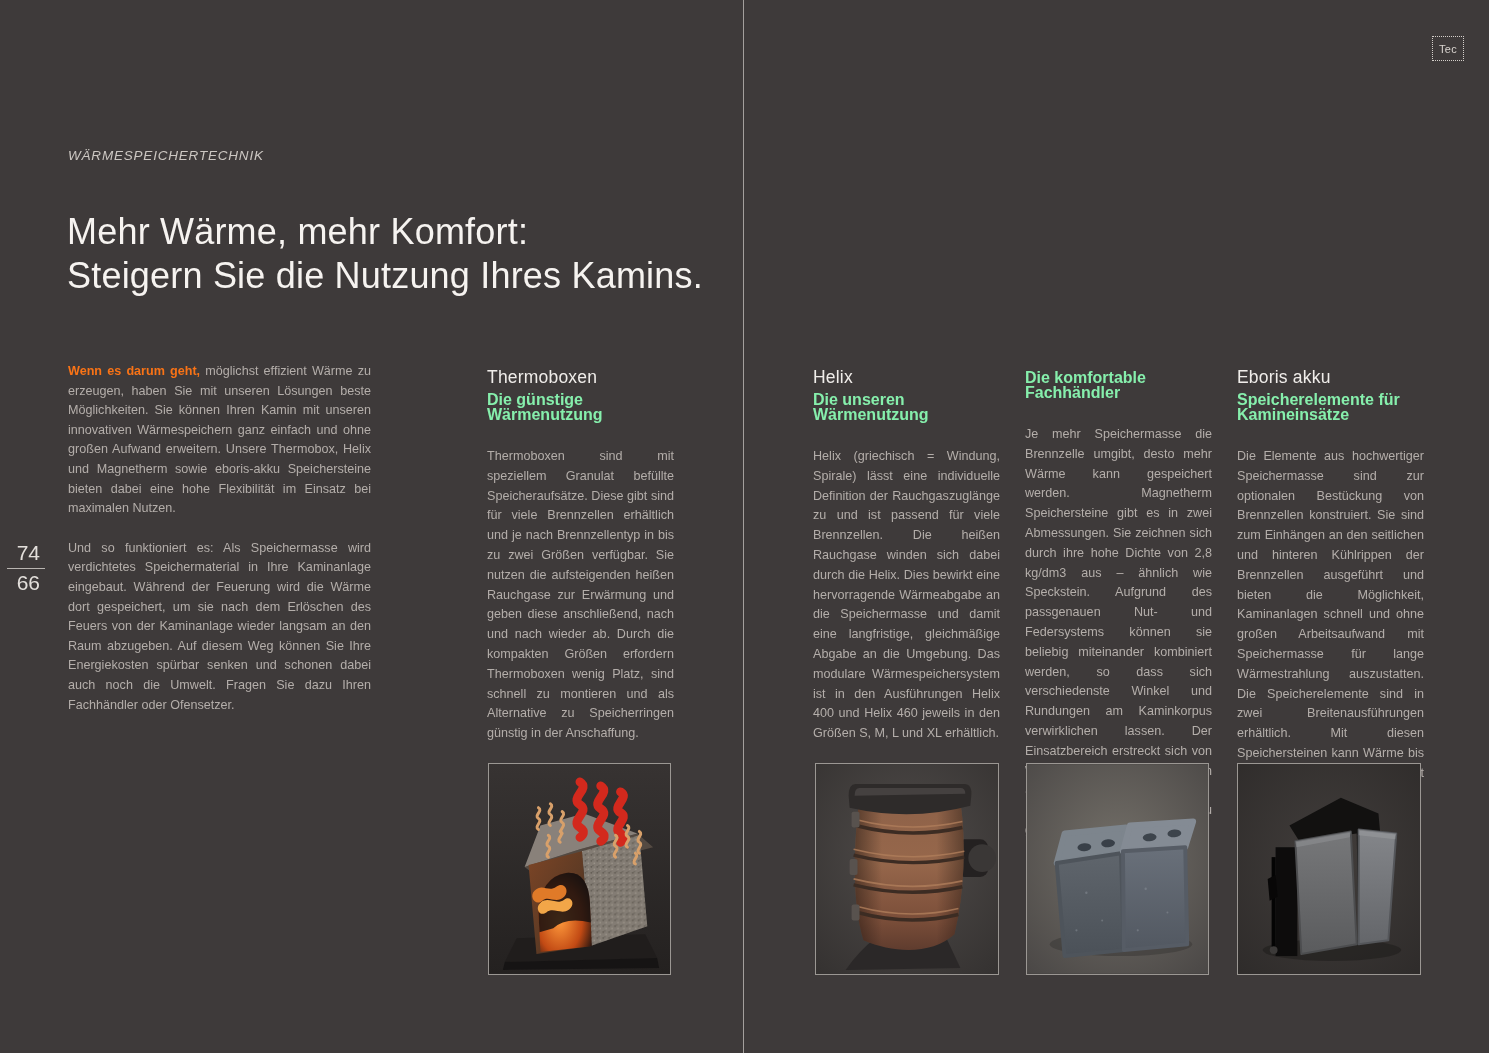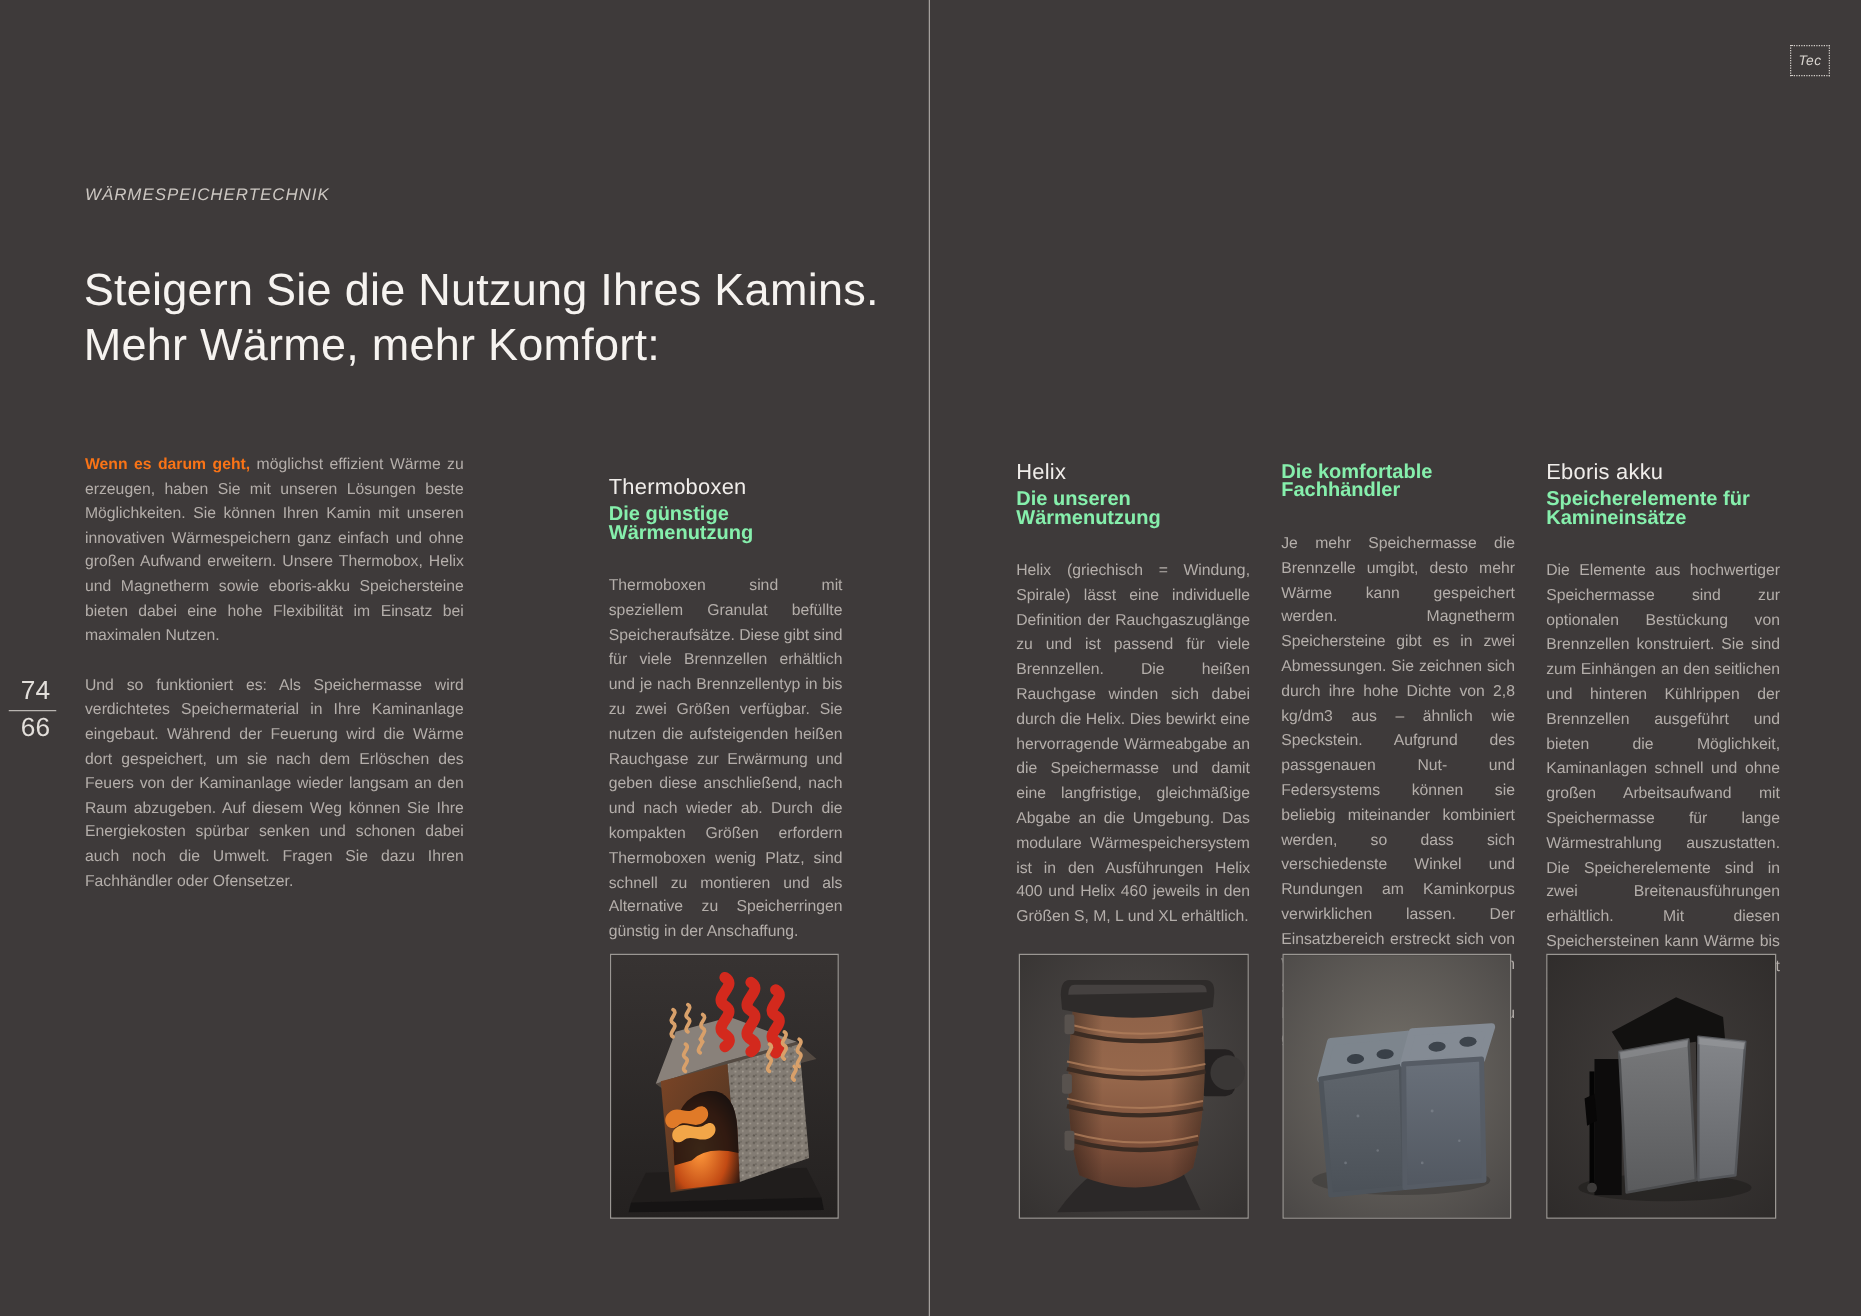--- a/index.html
+++ b/index.html
@@ -7,63 +7,63 @@
     width:1489px;height:1053px;overflow:hidden;position:relative;
     background:#3e3a3a;
     font-family:"Liberation Sans","DejaVu Sans",sans-serif;
     -webkit-font-smoothing:antialiased;
   }
   .abs{position:absolute;}
   .divider{left:743px;top:0;width:1px;height:1053px;background:#a39f9c;}
   .tec-badge{
     left:1432px;top:36px;width:30px;height:23px;
     border:1px dotted #d4cfca;color:#d9d4cf;font-size:11px;
-    display:flex;align-items:center;justify-content:center;letter-spacing:.3px;font-style:italic;
+    display:flex;align-items:center;justify-content:center;letter-spacing:.3px;
   }
   .eyebrow{
     left:68px;top:148px;font-size:13.5px;letter-spacing:.8px;color:#ccc7c2;font-style:italic;
   }
   .headline{
     left:67px;top:210px;margin:0;font-weight:300;
     font-size:36px;line-height:44px;color:#f6f3f0;letter-spacing:.2px;
   }
   .headline span{display:block;}
   .pagenums{left:7px;top:543px;width:38px;color:#e3dfdb;font-size:21px;}
   .pagenums .num{text-align:right;padding-right:5px;line-height:20px;}
   .pn-rule{height:1px;background:#b9b5b1;margin:5px 0 4px 0;}
   .intro{left:68px;top:362px;width:303px;color:#b4aeaa;
     font-size:12.6px;line-height:19.6px;text-align:justify;}
   .intro p{margin:0 0 20px 0;}
   .intro strong{color:#f97316;font-weight:bold;}
   .col{width:187px;color:#b4aeaa;font-size:12.6px;line-height:19.8px;top:366px;}
   .col h2{margin:0;font-weight:400;font-size:17.5px;line-height:22px;color:#f0edea;letter-spacing:.2px;}
   .col h3{margin:4px 0 0 0;font-weight:bold;font-size:16px;line-height:15px;color:#86efac;}
   .col p{margin:25px 0 0 0;text-align:justify;}
-  .c1{left:487px;margin-top:12px;} .c2{left:813px;} .c3{left:1025px;} .c4{left:1237px;}
+  .c1{left:487px;} .c2{left:813px;} .c3{left:1025px;} .c4{left:1237px;}
   .imgbox{top:763px;height:212px;border:1px solid #9b9793;box-sizing:border-box;background:#323030;}
   .imgbox svg{display:block;width:100%;height:100%;}
   .i1{left:488px;width:183px;} .i2{left:815px;width:184px;}
   .i3{left:1026px;width:183px;} .i4{left:1237px;width:184px;}
 </style>
 </head>
 <body>
 
 <div>
 
   <div class="abs divider"></div>
 
   <div class="abs tec-badge">
     <span>Tec</span>
   </div>
 
   <div class="abs eyebrow">WÄRMESPEICHERTECHNIK</div>
 
   <h1 class="abs headline">
+    <span>Mehr Wärme, mehr Komfort:</span>
     <span>Steigern Sie die Nutzung Ihres Kamins.</span>
-    <span>Mehr Wärme, mehr Komfort:</span>
   </h1>
 
   <div class="abs pagenums">
     <div class="num">74</div>
     <div class="pn-rule"></div>
     <div class="num">66</div>
   </div>
 
   <div class="abs intro">
     <p><strong>Wenn es darum geht,</strong><span> möglichst effizient Wärme zu erzeugen, haben Sie mit unseren Lösungen beste Möglichkeiten. Sie können Ihren Kamin mit unseren innovativen Wärmespeichern ganz einfach und ohne großen Aufwand erweitern. Unsere Thermobox, Helix und Magnetherm sowie eboris-akku Speichersteine bieten dabei eine hohe Flexibilität im Einsatz bei maximalen Nutzen.</span></p>

